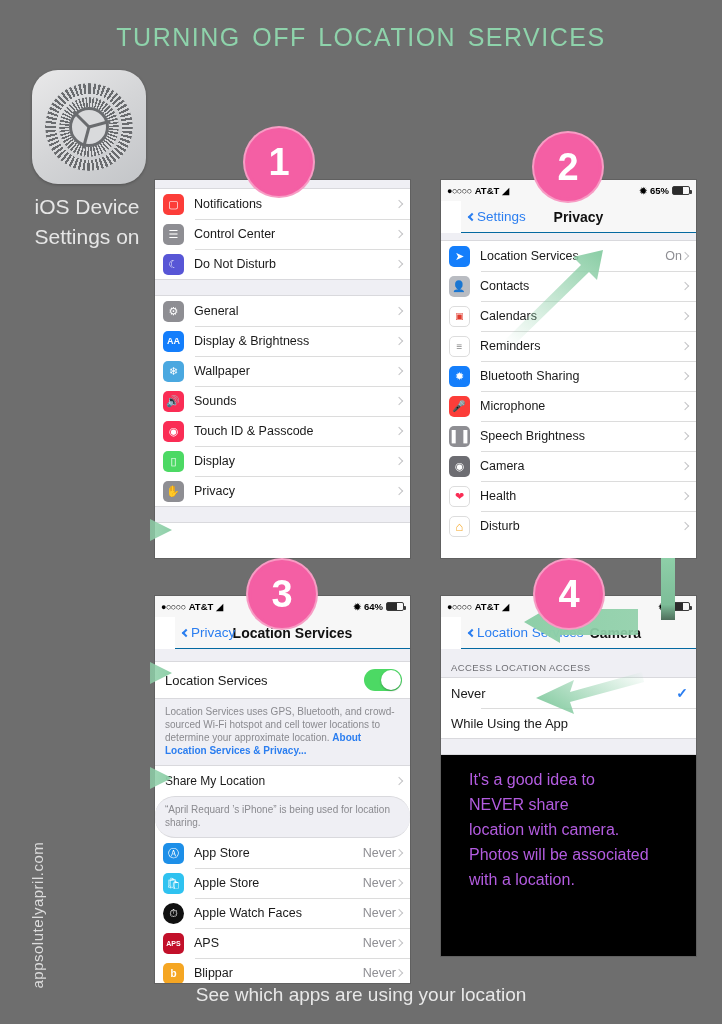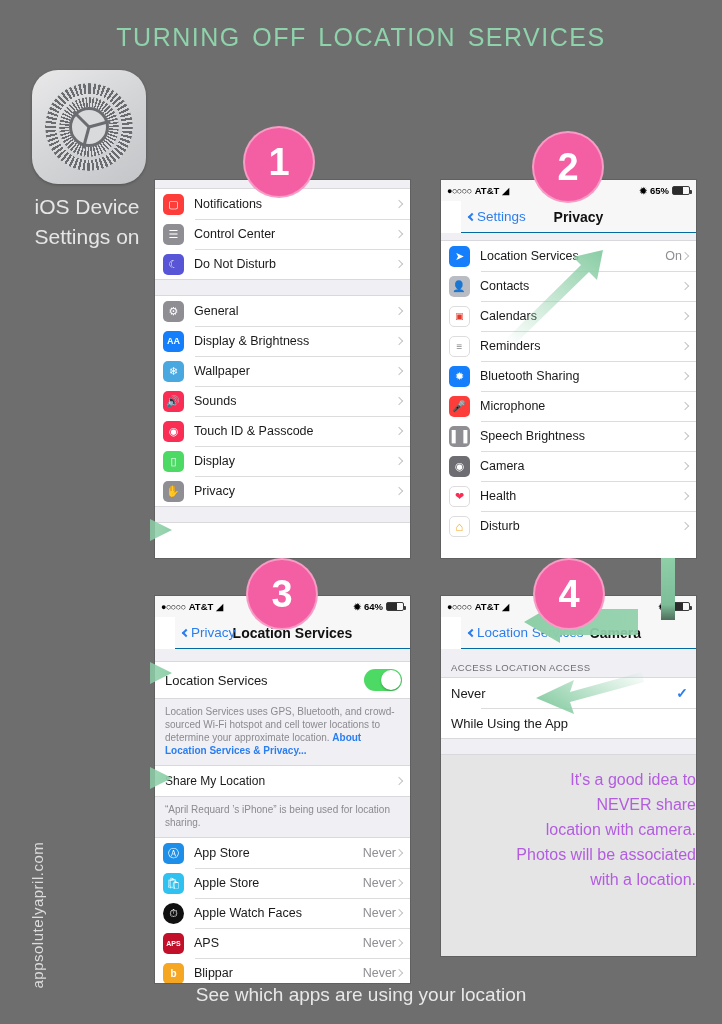--- a/index.html
+++ b/index.html
@@ -158,32 +158,32 @@
     width: 20px; height: 20px; border-radius: 50%; background: #fff;
     box-shadow: 0 1px 2px rgba(0,0,0,.3);
   }
 
   .blurb {
     background: #efeff4; padding: 6px 10px 8px;
     font-size: 10px; line-height: 13px; color: #8a8a8f;
     border-top: 1px solid #d9d9dd; border-bottom: 1px solid #d9d9dd;
   }
   .blurb a { color: #2b7ef0; text-decoration: none; font-weight: bold; }
-  .blurb.quote { color: #8a8a8f; }
+  .blurb.quote { color: #8a8a8f; border-radius: 20px; }
 
   .section-hdr {
     background: #efeff4; padding: 13px 10px 4px;
     font-size: 9.5px; color: #6d6d72; letter-spacing: .4px;
     border-bottom: 1px solid #d9d9dd;
   }
   .check { color: #2b7ef0; font-size: 14px; font-weight: bold; margin-right: 8px; }
 
   .tip {
-    background: #e5e5e5; text-align: right;
-    padding: 12px 0; flex: 1;
+    background: #000000; text-align: left;
+    padding: 12px 28px; flex: 1;
   }
   .tip p { color: #b35ce0; font-size: 16px; line-height: 25px; }
 
   
   .badge {
     position: absolute; width: 62px; height: 62px; border-radius: 50%;
     background: #f45fa4; color: #fff;
     font-size: 38px; font-weight: bold; line-height: 62px; text-align: center;
     box-shadow: 0 0 0 3px #f45fa4, 0 0 0 5px #f79cc4;
     z-index: 20;

